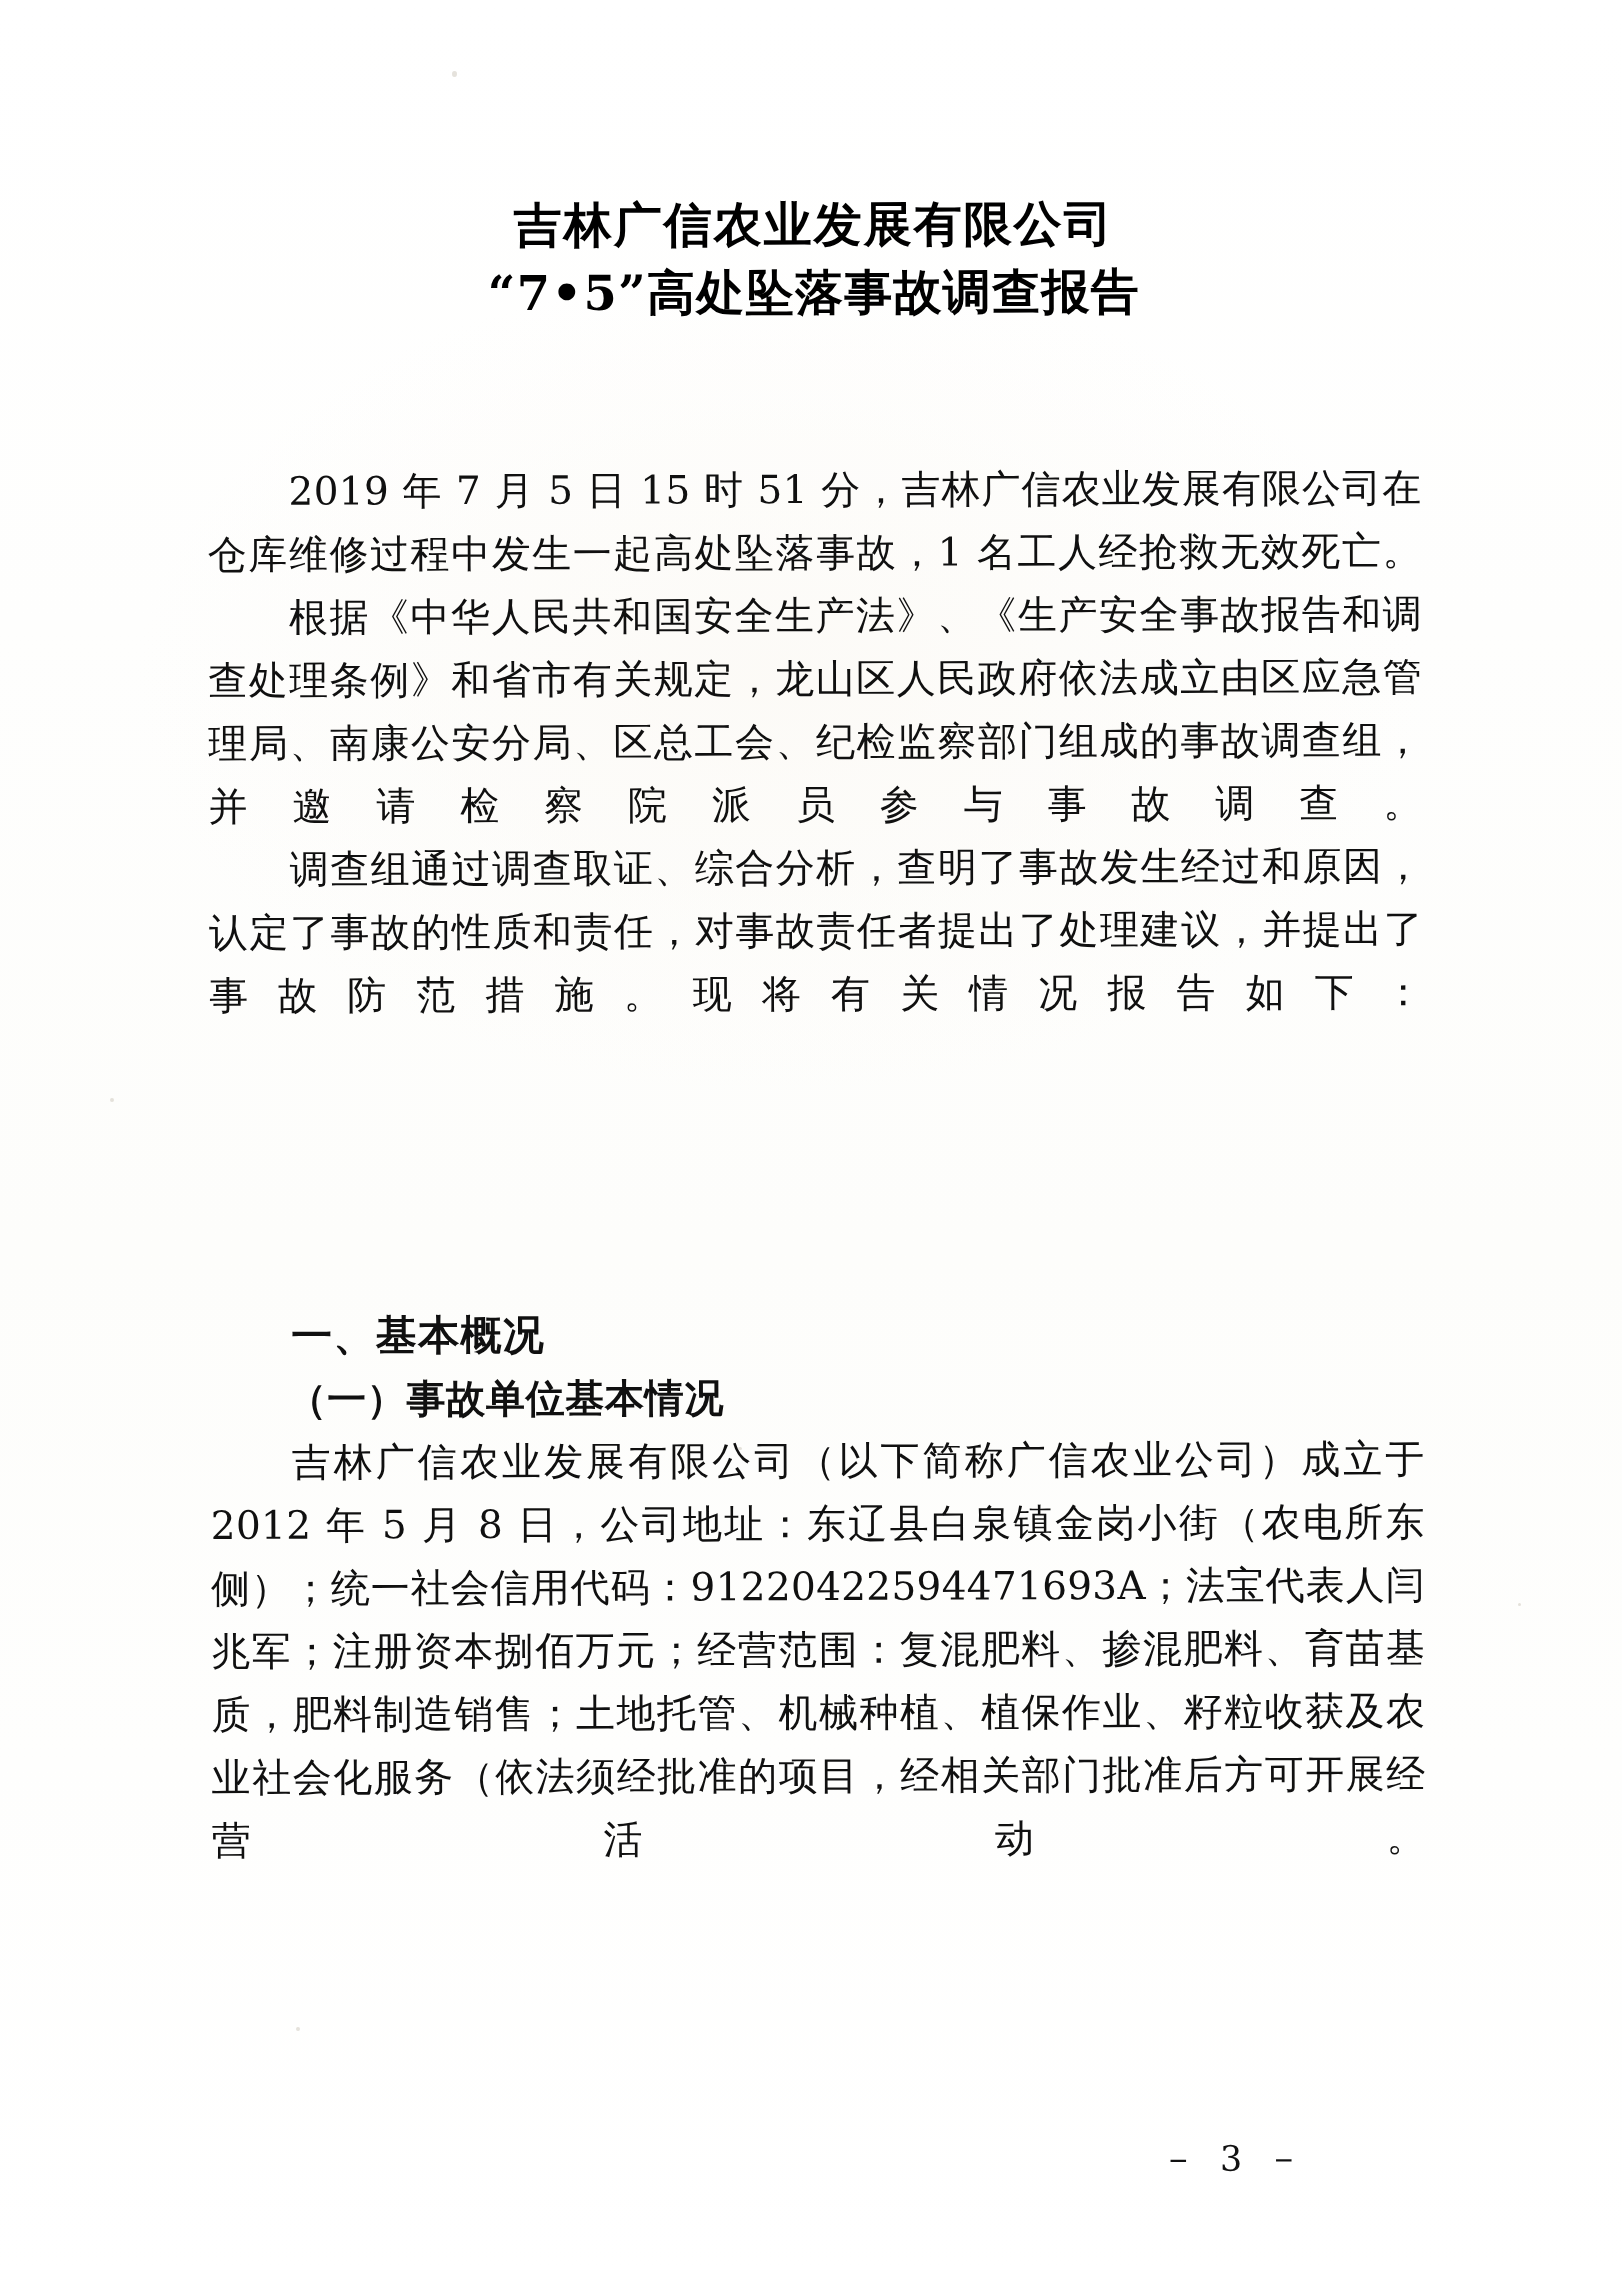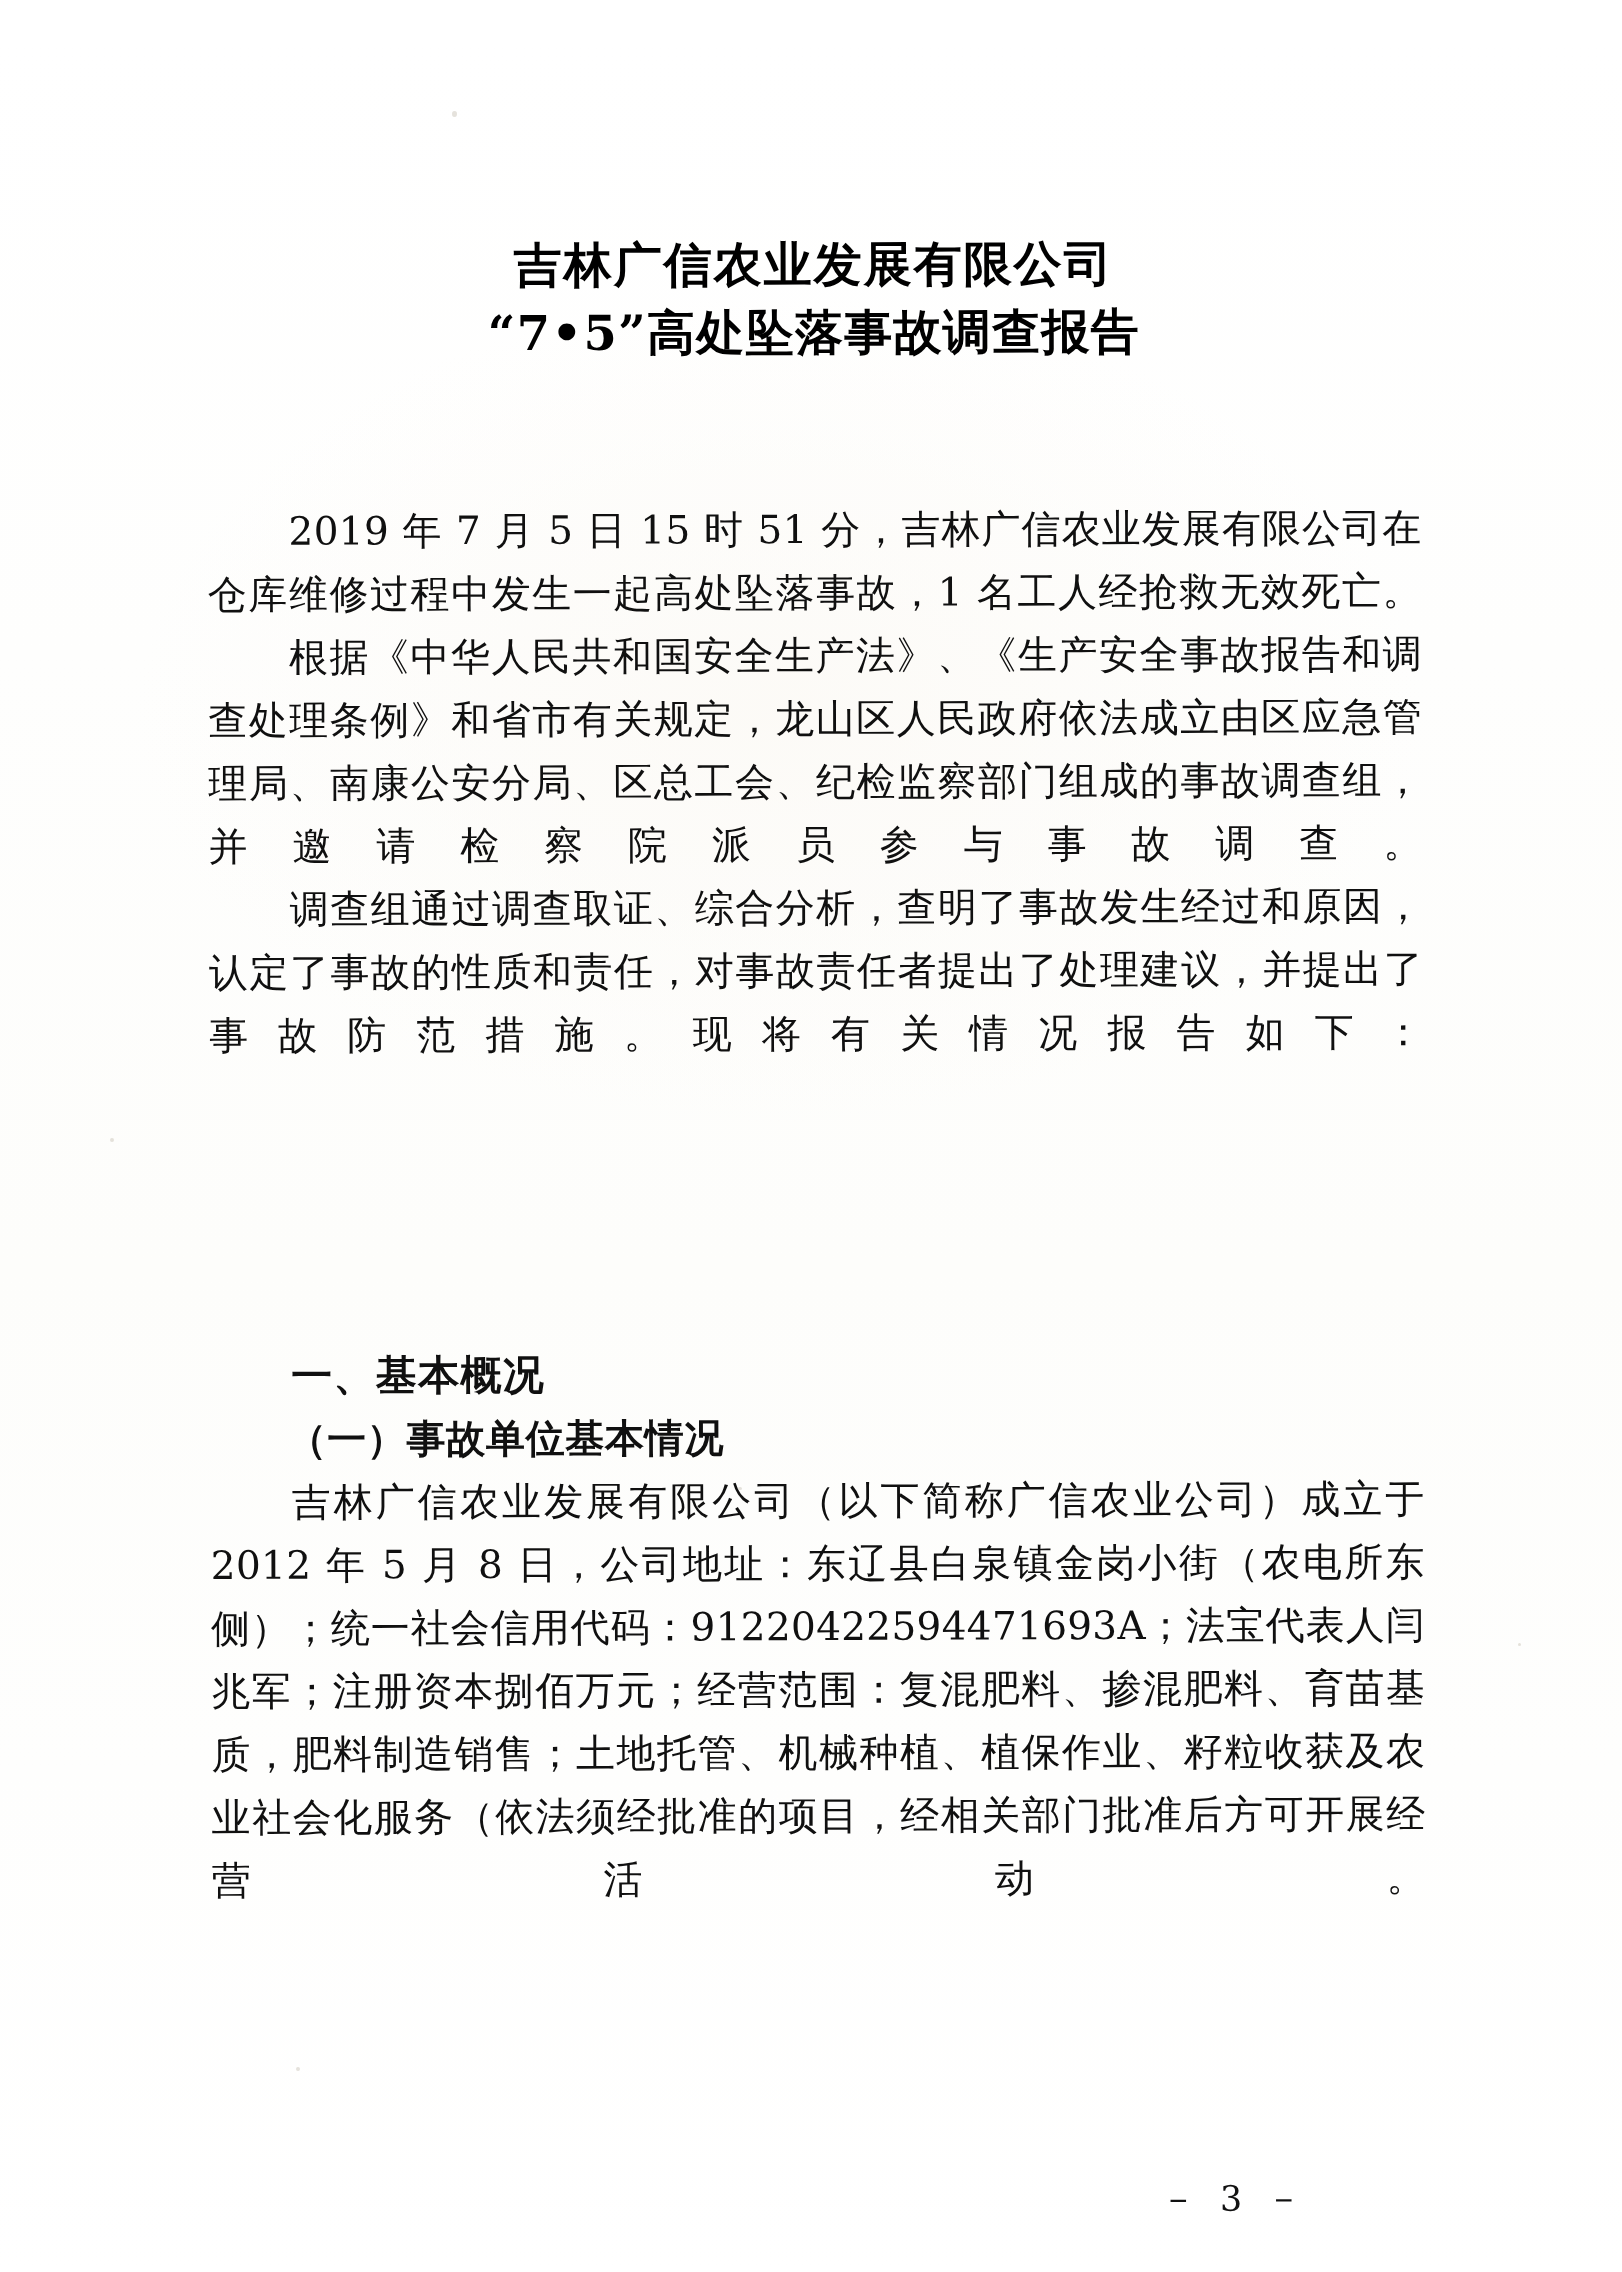--- a/index.html
+++ b/index.html
@@ -13,21 +13,20 @@
     position: relative;
     font-family: "DejaVu Serif", "Liberation Serif", serif;
     color: #0b0b0b;
     overflow: hidden;
   }
 
   .page {
     position: absolute;
     inset: 0;
     background: #d946ef;
-    margin-top: 40px;
   }
 
   
   .paper-tone {
     position: absolute;
     inset: 0;
     background:
       radial-gradient(ellipse 916px 589px at 48% 30%, rgba(252,250,246,0.9) 0%, rgba(255,255,255,0) 70%),
       linear-gradient(180deg, #ffffff 0%, #fdfdfb 55%, #ffffff 100%);
     pointer-events: none;

